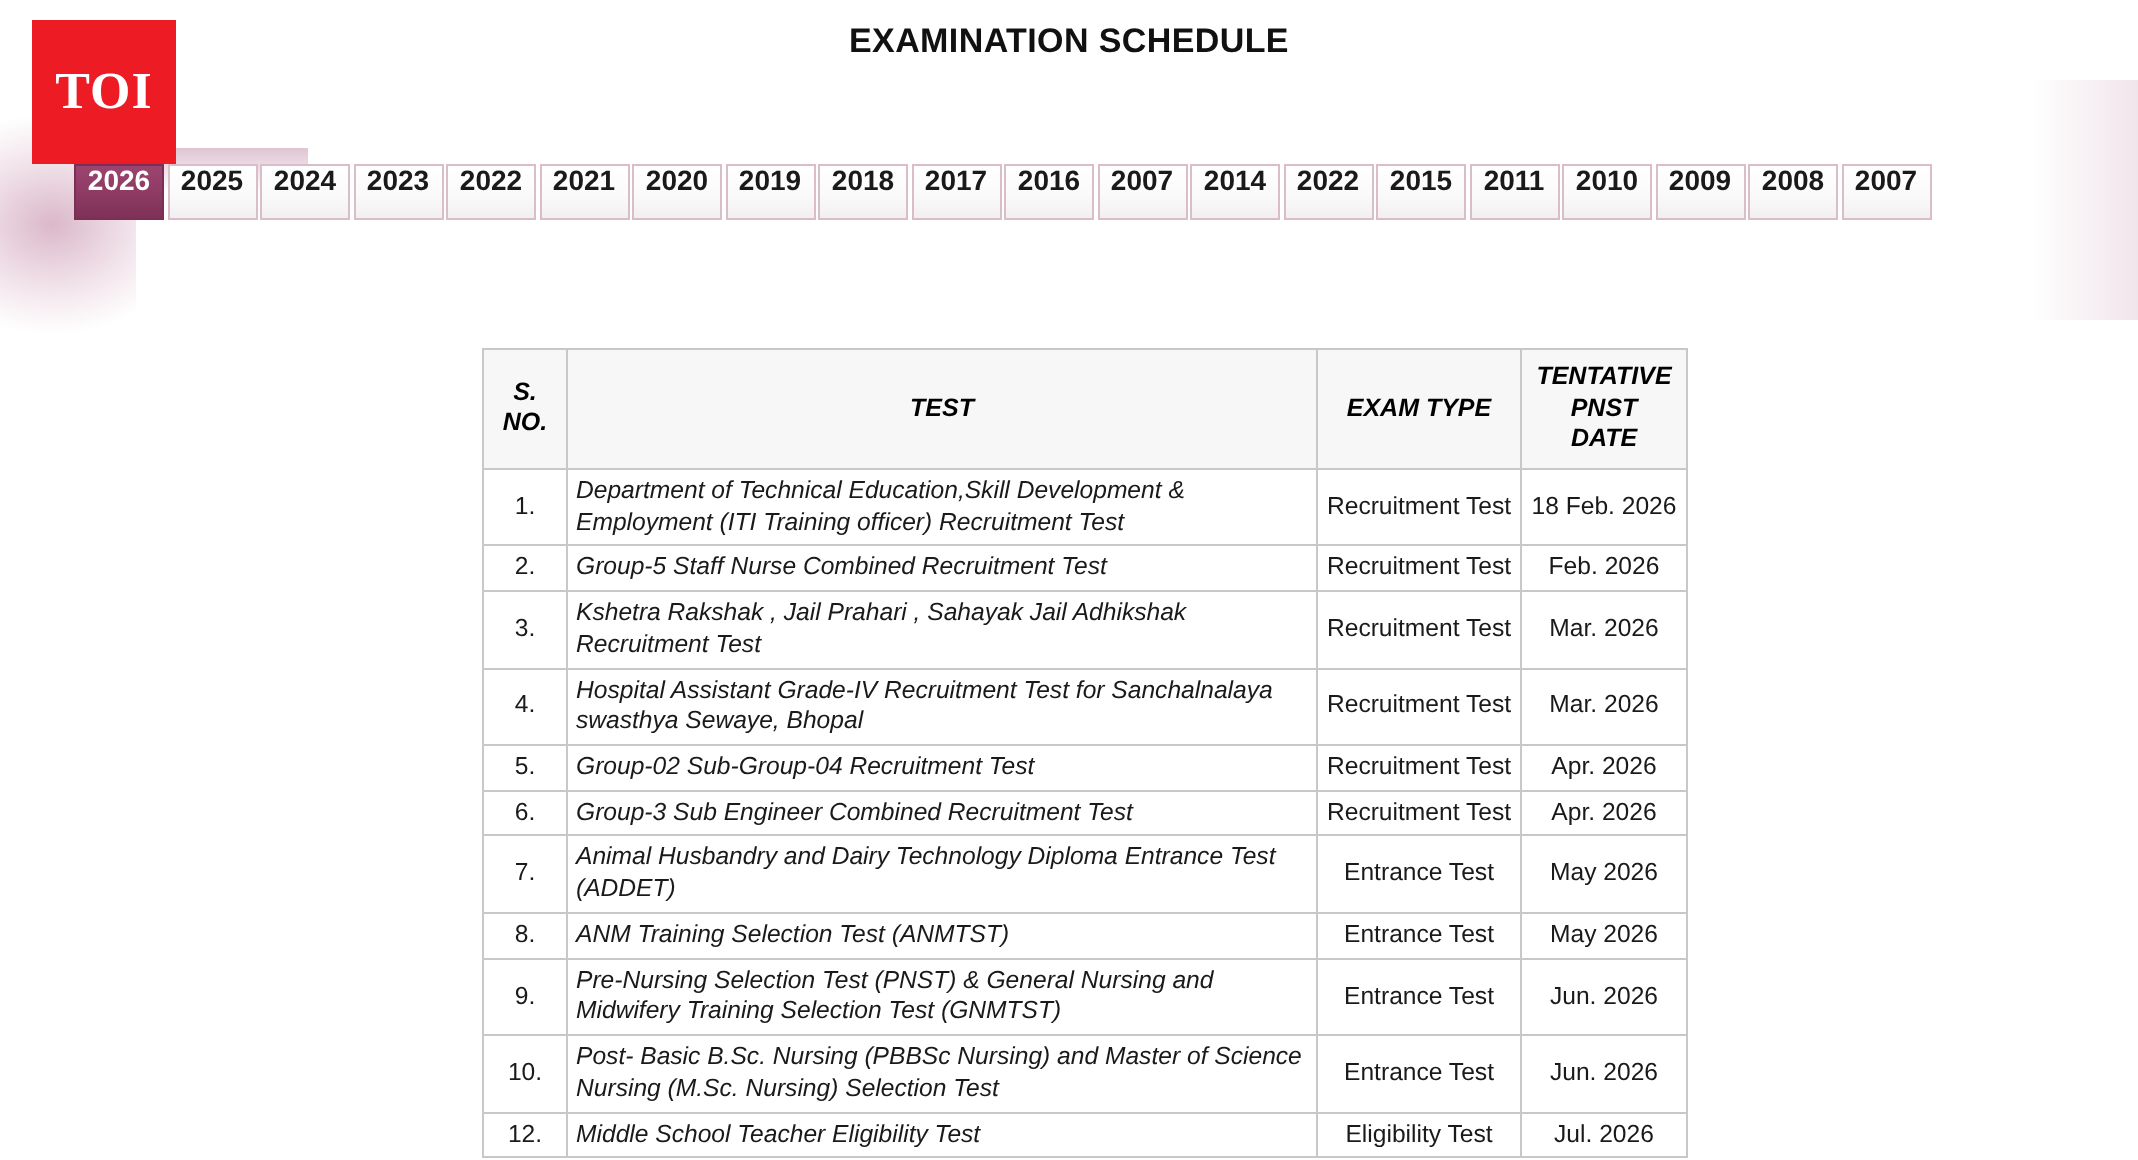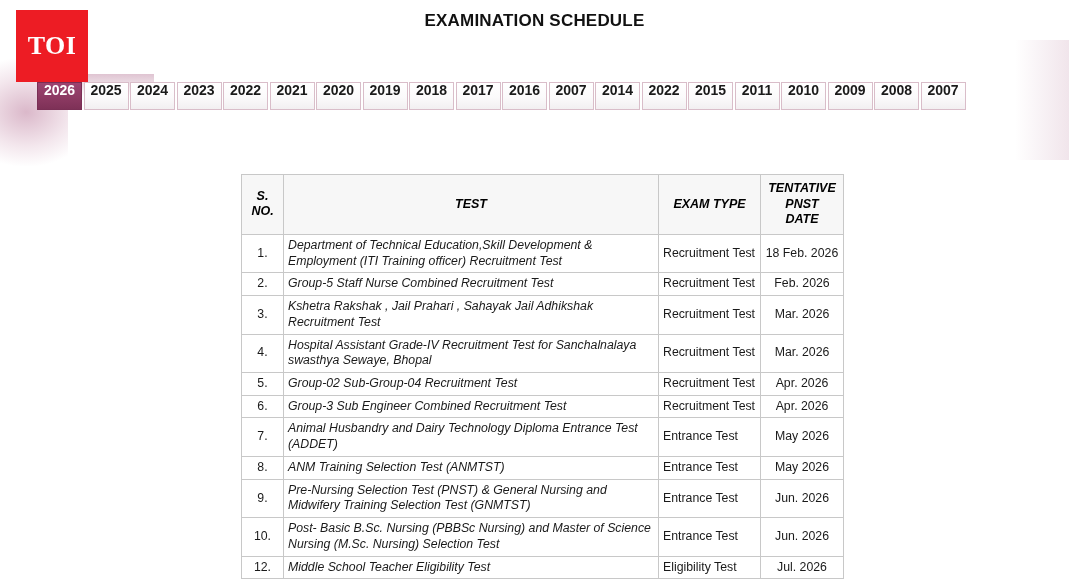--- a/index.html
+++ b/index.html
@@ -117,21 +117,21 @@
   th.c-date  { width: 83px; }
 
   table.sched tbody td {
     font-size: 12.3px;
     color: #1a1a1a;
     padding: 3px 4px;
     line-height: 1.28;
   }
   td.sno  { text-align: center; font-size: 12.3px; }
   td.test { text-align: left; padding-left: 7px; font-style: italic; }
-  td.type { }
+  td.type { text-align: center; }
   td.date { text-align: center; border-radius: 17px; }
   tr.tall td { padding-top: 4px; padding-bottom: 4px; }
 </style>
 </head>
 <body>
 
 <div class="page">
 
   <div class="blur-left"></div>
   <div class="blur-right"></div>

